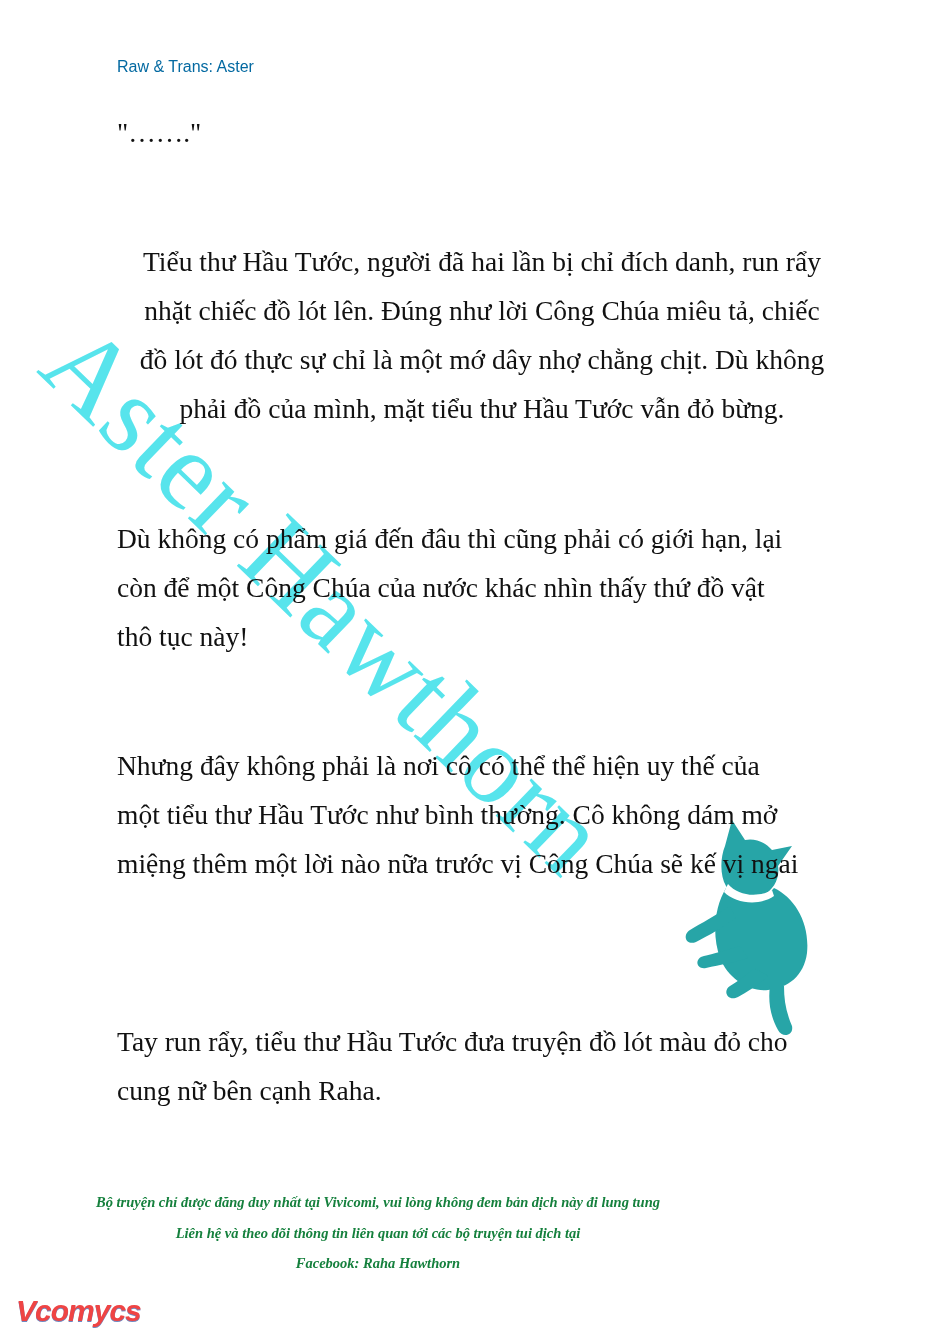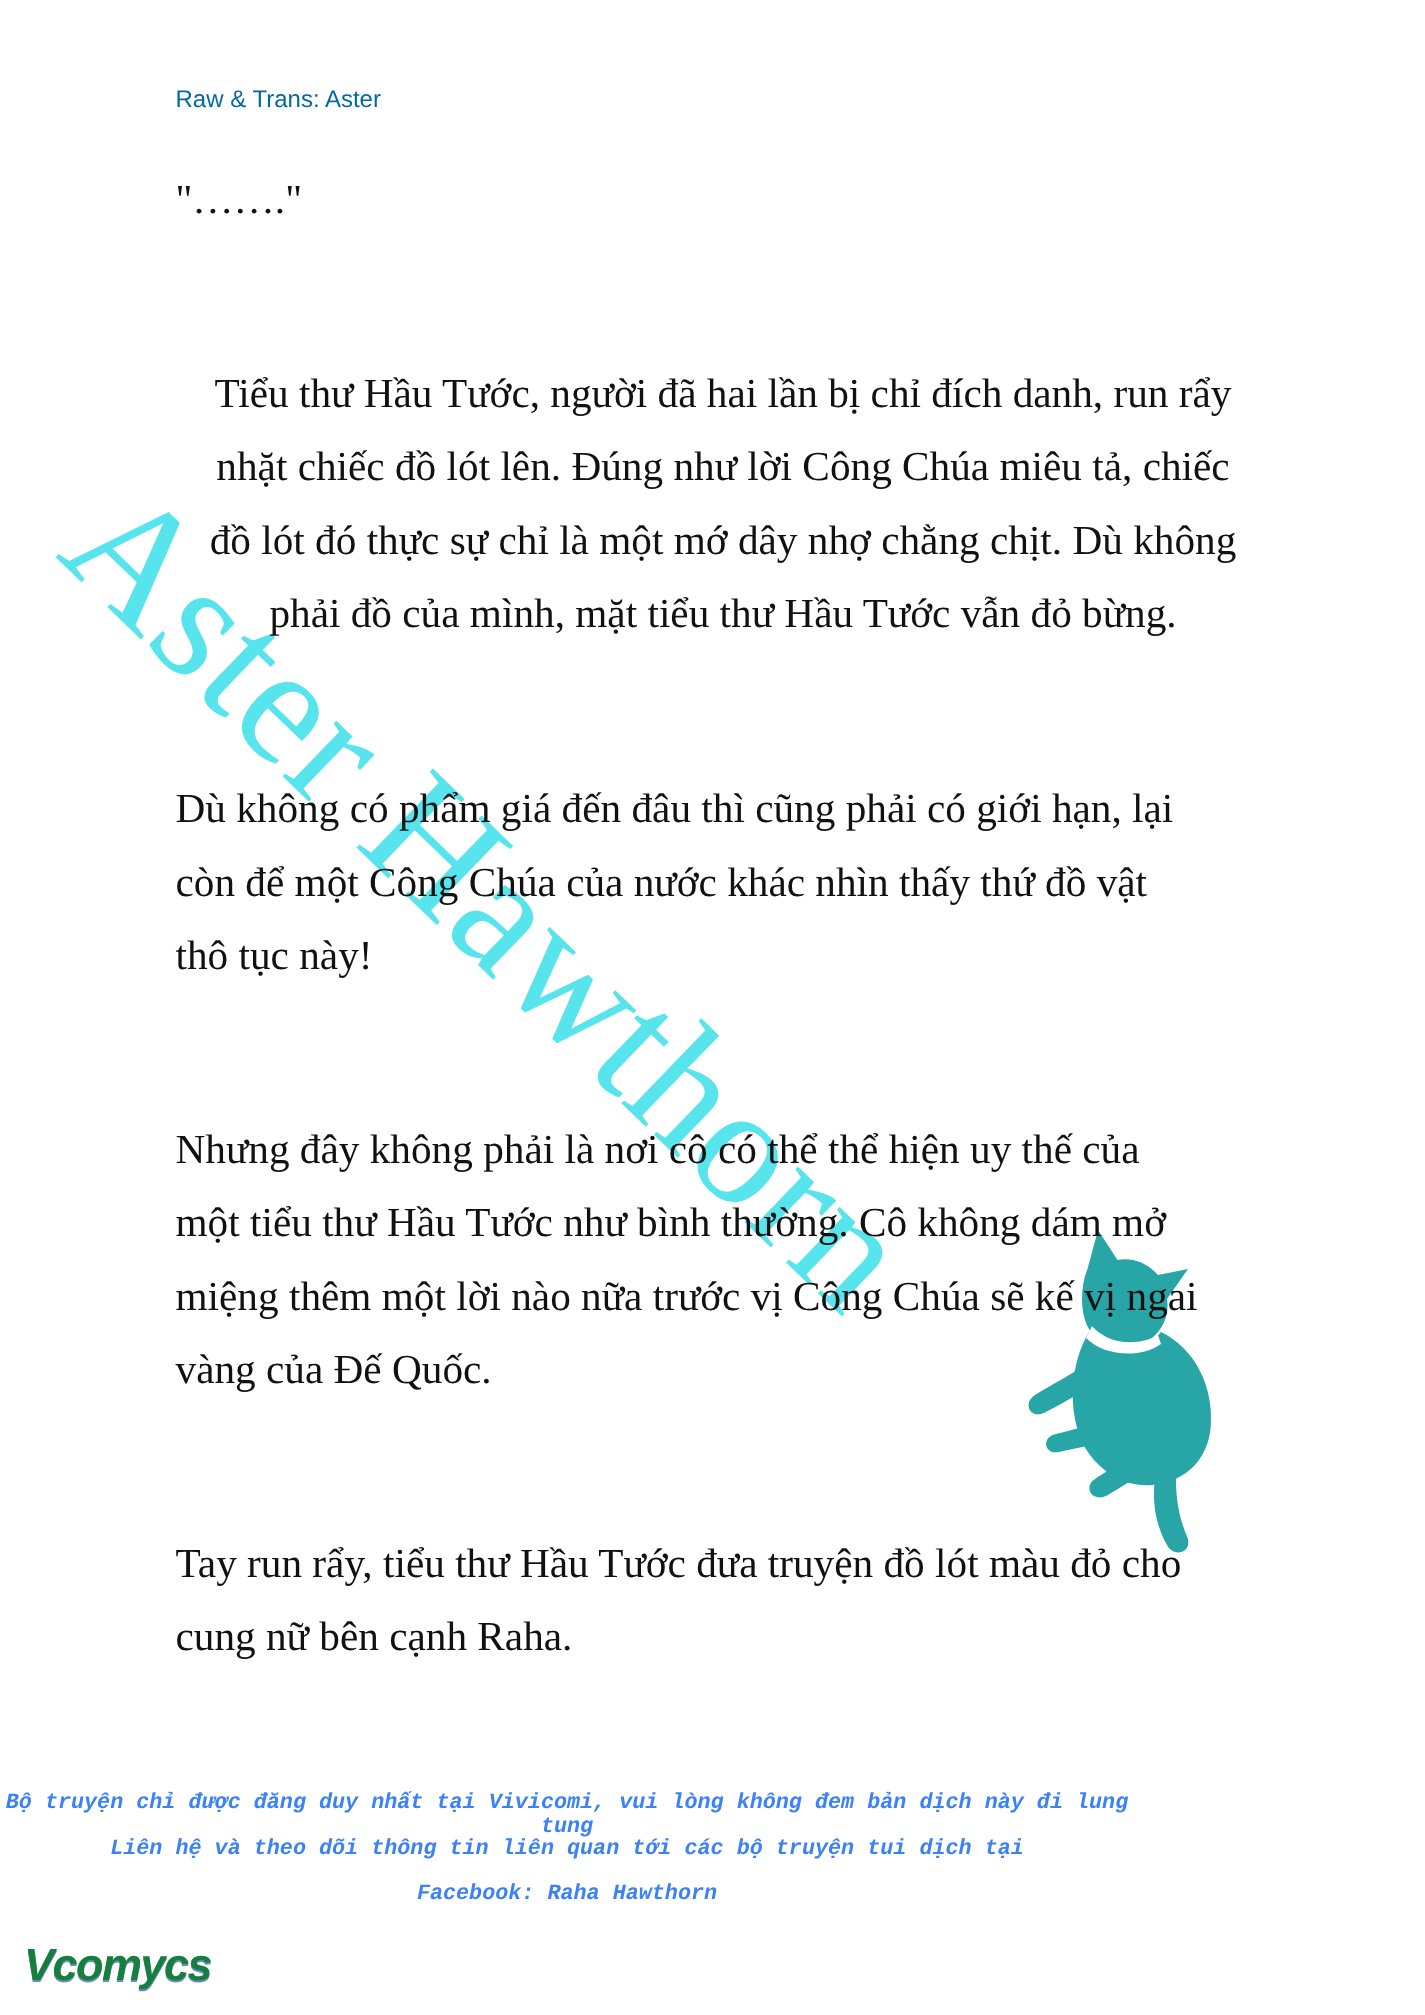--- a/index.html
+++ b/index.html
@@ -62,40 +62,40 @@
       top: 818px;
       width: 150px;
       height: 225px;
     }
 
     .footer {
       position: absolute;
       left: 0;
       width: 756px;
       text-align: center;
-      font-family: Liberation Mono, monospace;
+      font-family: Liberation Serif, serif;
       font-weight: bold;
       font-style: italic;
       font-size: 14.5px;
-      color: #3b82f6;
+      color: #15803d;
     }
     .f0 { top: 1194px; }
     .f1 { top: 1225px; }
     .f2 { top: 1255px; }
 
     .logo {
       position: absolute;
       left: 16px;
       top: 1296px;
       font-family: "Liberation Sans", sans-serif;
       font-weight: bold;
       font-style: italic;
       font-size: 30px;
       letter-spacing: -1px;
-      color: #15803d;
+      color: #ef4444;
       text-shadow: 0 1px 0 #6f88c0;
       line-height: 1;
     }
   </style>
 </head>
 <body>
 
 <div>
 
   <div class="header">Raw &amp; Trans: Aster</div>
@@ -135,21 +135,20 @@
   <p class="body-text p2">
     <span class="line">Dù không có phẩm giá đến đâu thì cũng phải có giới hạn, lại</span>
     <span class="line">còn để một Công Chúa của nước khác nhìn thấy thứ đồ vật</span>
     <span class="line">thô tục này!</span>
   </p>
 
   <p class="body-text p3">
     <span class="line">Nhưng đây không phải là nơi cô có thể thể hiện uy thế của</span>
     <span class="line">một tiểu thư Hầu Tước như bình thường. Cô không dám mở</span>
     <span class="line">miệng thêm một lời nào nữa trước vị Công Chúa sẽ kế vị ngai</span>
-    <span class="line">vàng của Đế Quốc.</span>
   </p>
 
   <p class="body-text p4">
     <span class="line">Tay run rẩy, tiểu thư Hầu Tước đưa truyện đồ lót màu đỏ cho</span>
     <span class="line">cung nữ bên cạnh Raha.</span>
   </p>
 
   <div class="footer f0">Bộ truyện chỉ được đăng duy nhất tại Vivicomi, vui lòng không đem bản dịch này đi lung tung</div>
   <div class="footer f1">Liên hệ và theo dõi thông tin liên quan tới các bộ truyện tui dịch tại</div>
   <div class="footer f2">Facebook: Raha Hawthorn</div>

